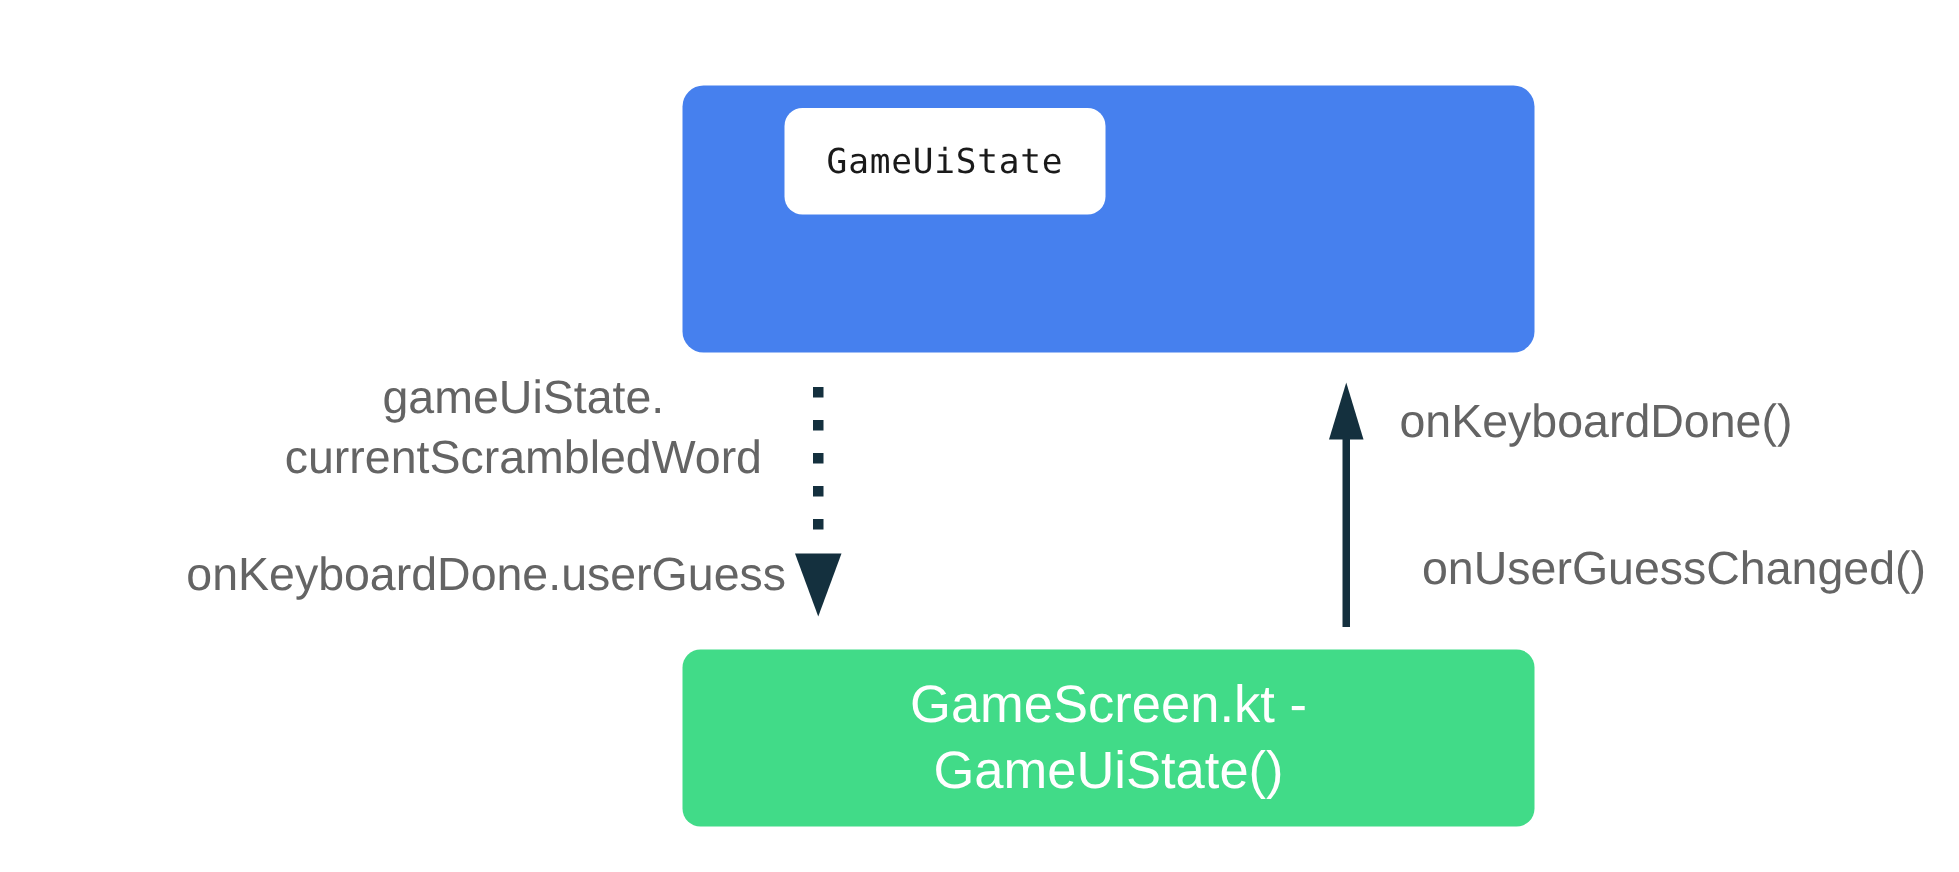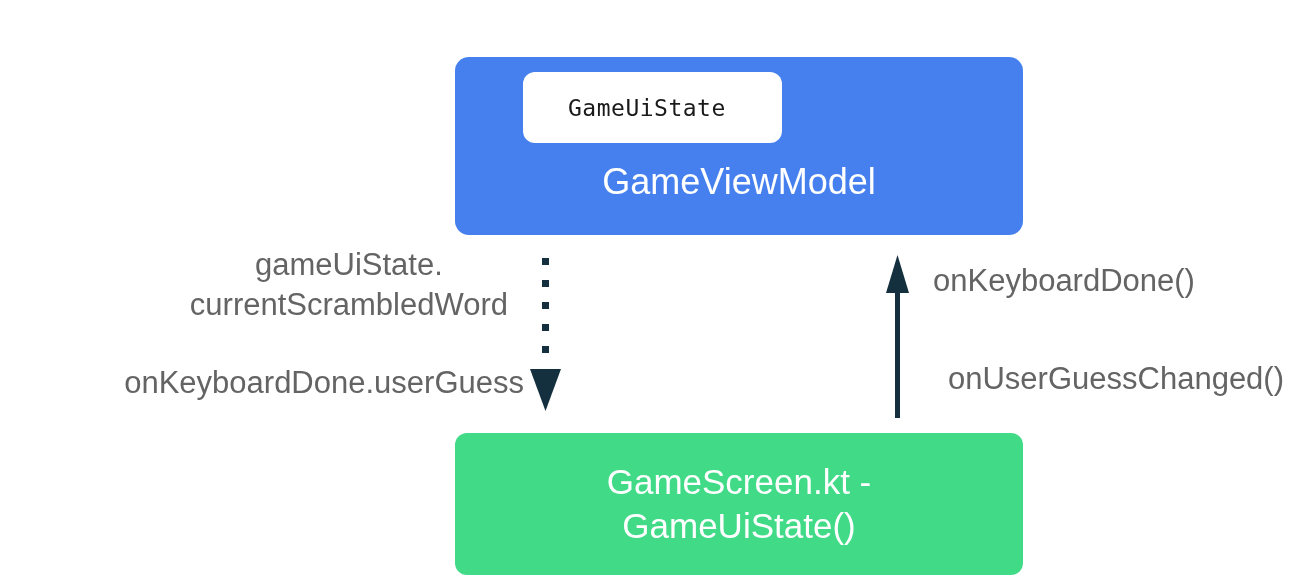--- a/index.html
+++ b/index.html
@@ -31,42 +31,42 @@
     color:var(--box-text);
   }
   .box.blue{
     top:57px;
     height:178px;
     background:var(--viewmodel-blue);
     border-radius:14px;
   }
   .box.green{
     top:433px;
-    height:142px;
+    height:118px;
     background:var(--screen-green);
     border-radius:12px;
     display:flex;
     flex-direction:column;
     align-items:center;
     justify-content:center;
     text-align:center;
     font-size:35px;
     line-height:44px;
   }
   .chip{
     position:absolute;
     left:68px;
     top:15px;
     width:214px;
     height:71px;
     background:var(--chip-bg);
     border-radius:12px;
     display:flex;
     align-items:center;
-    padding-left:45px;
+    justify-content:center;
   }
   .chip-label{
     font-family:"DejaVu Sans Mono", monospace;
     font-size:23px;
     color:var(--chip-text);
     letter-spacing:0.5px;
   }
   .vm-label{
     position:absolute;
     left:0;
@@ -101,21 +101,20 @@
 </style>
 </head>
 <body>
 
 <div class="canvas">
 
   <div class="box blue">
     <div class="chip">
       <span class="chip-label">GameUiState</span>
     </div>
-    <div class="vm-label">GameViewModel</div>
   </div>
 
   <svg class="arrow-layer" width="1306" height="581" viewBox="0 0 1306 581">
     <g>
       <line class="arrow-stroke" x1="545.5" y1="258" x2="545.5" y2="355" stroke-width="7" stroke-dasharray="7 15"></line>
       <polygon class="arrow-fill" points="530,369 561,369 545.5,411"></polygon>
     </g>
     <g>
       <line class="arrow-stroke" x1="897.5" y1="290" x2="897.5" y2="418" stroke-width="5"></line>
       <polygon class="arrow-fill" points="886,293 909,293 897.5,255"></polygon>

